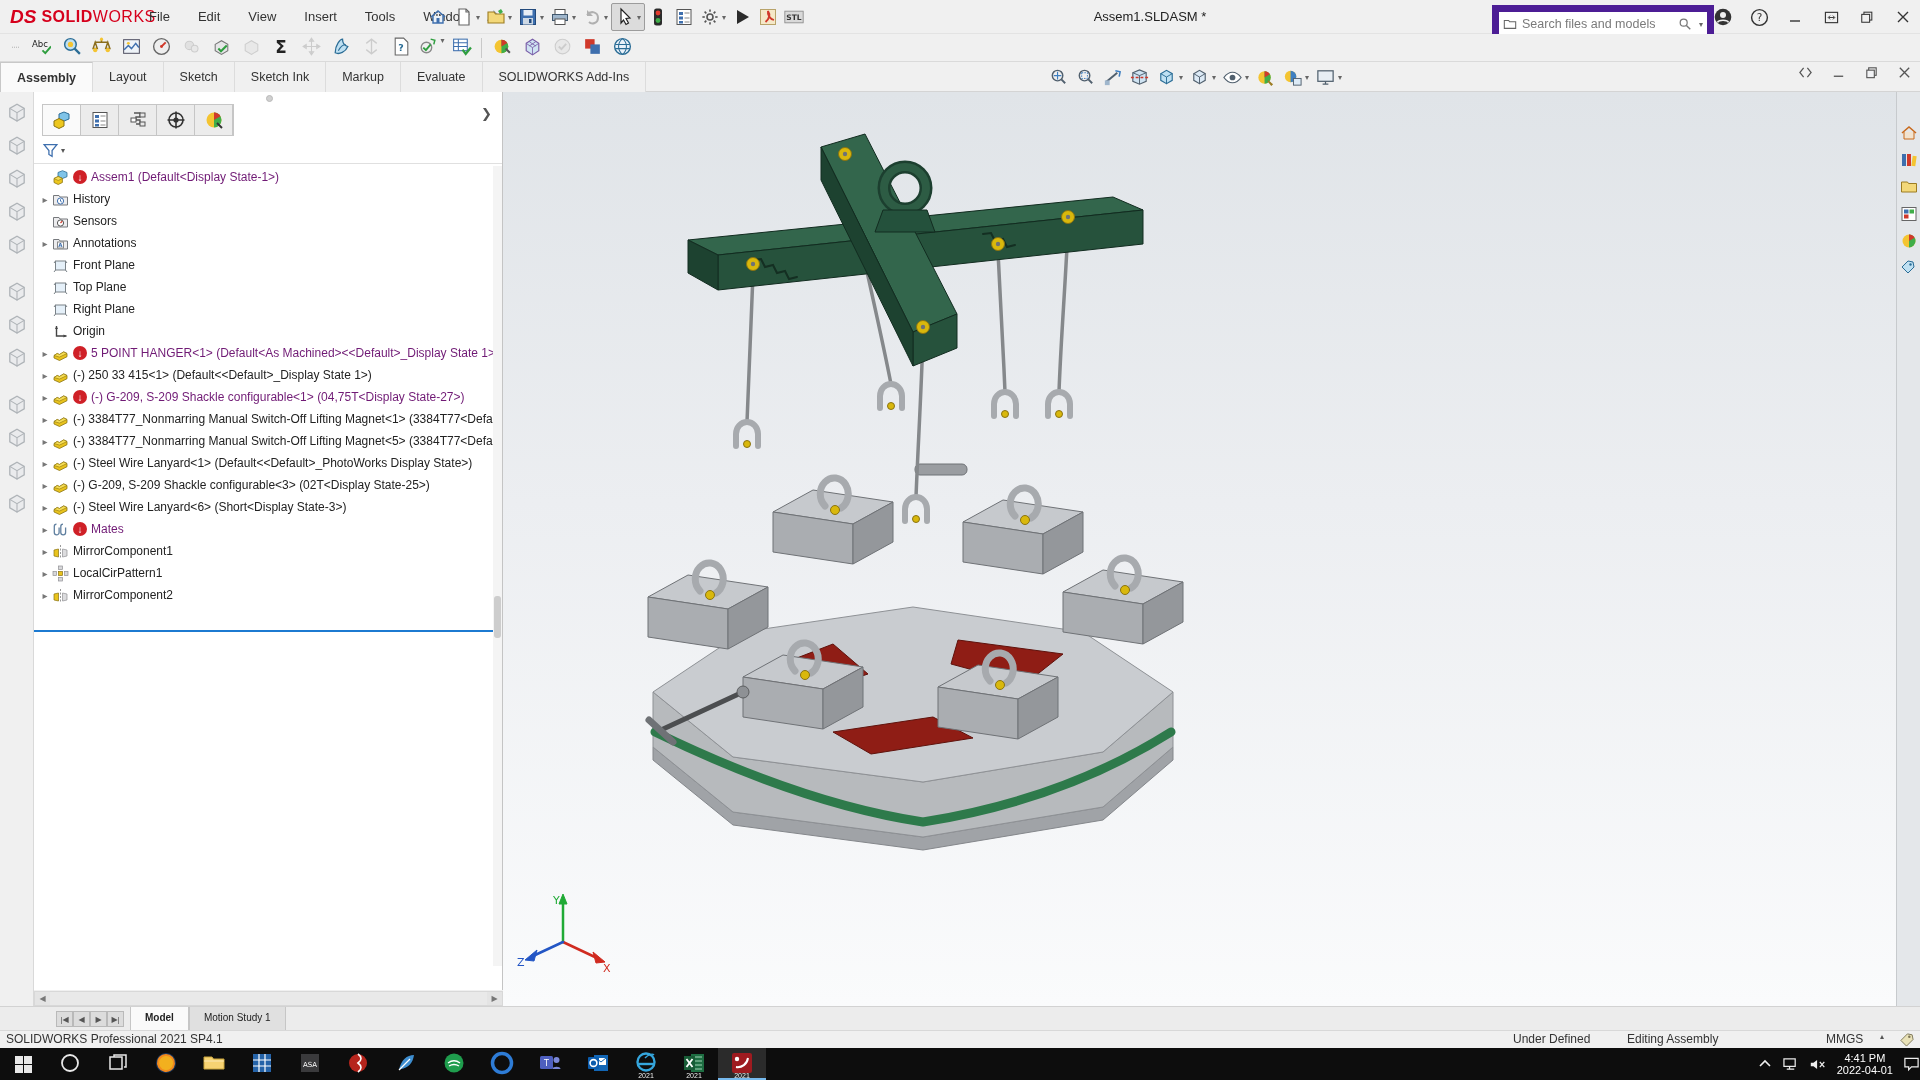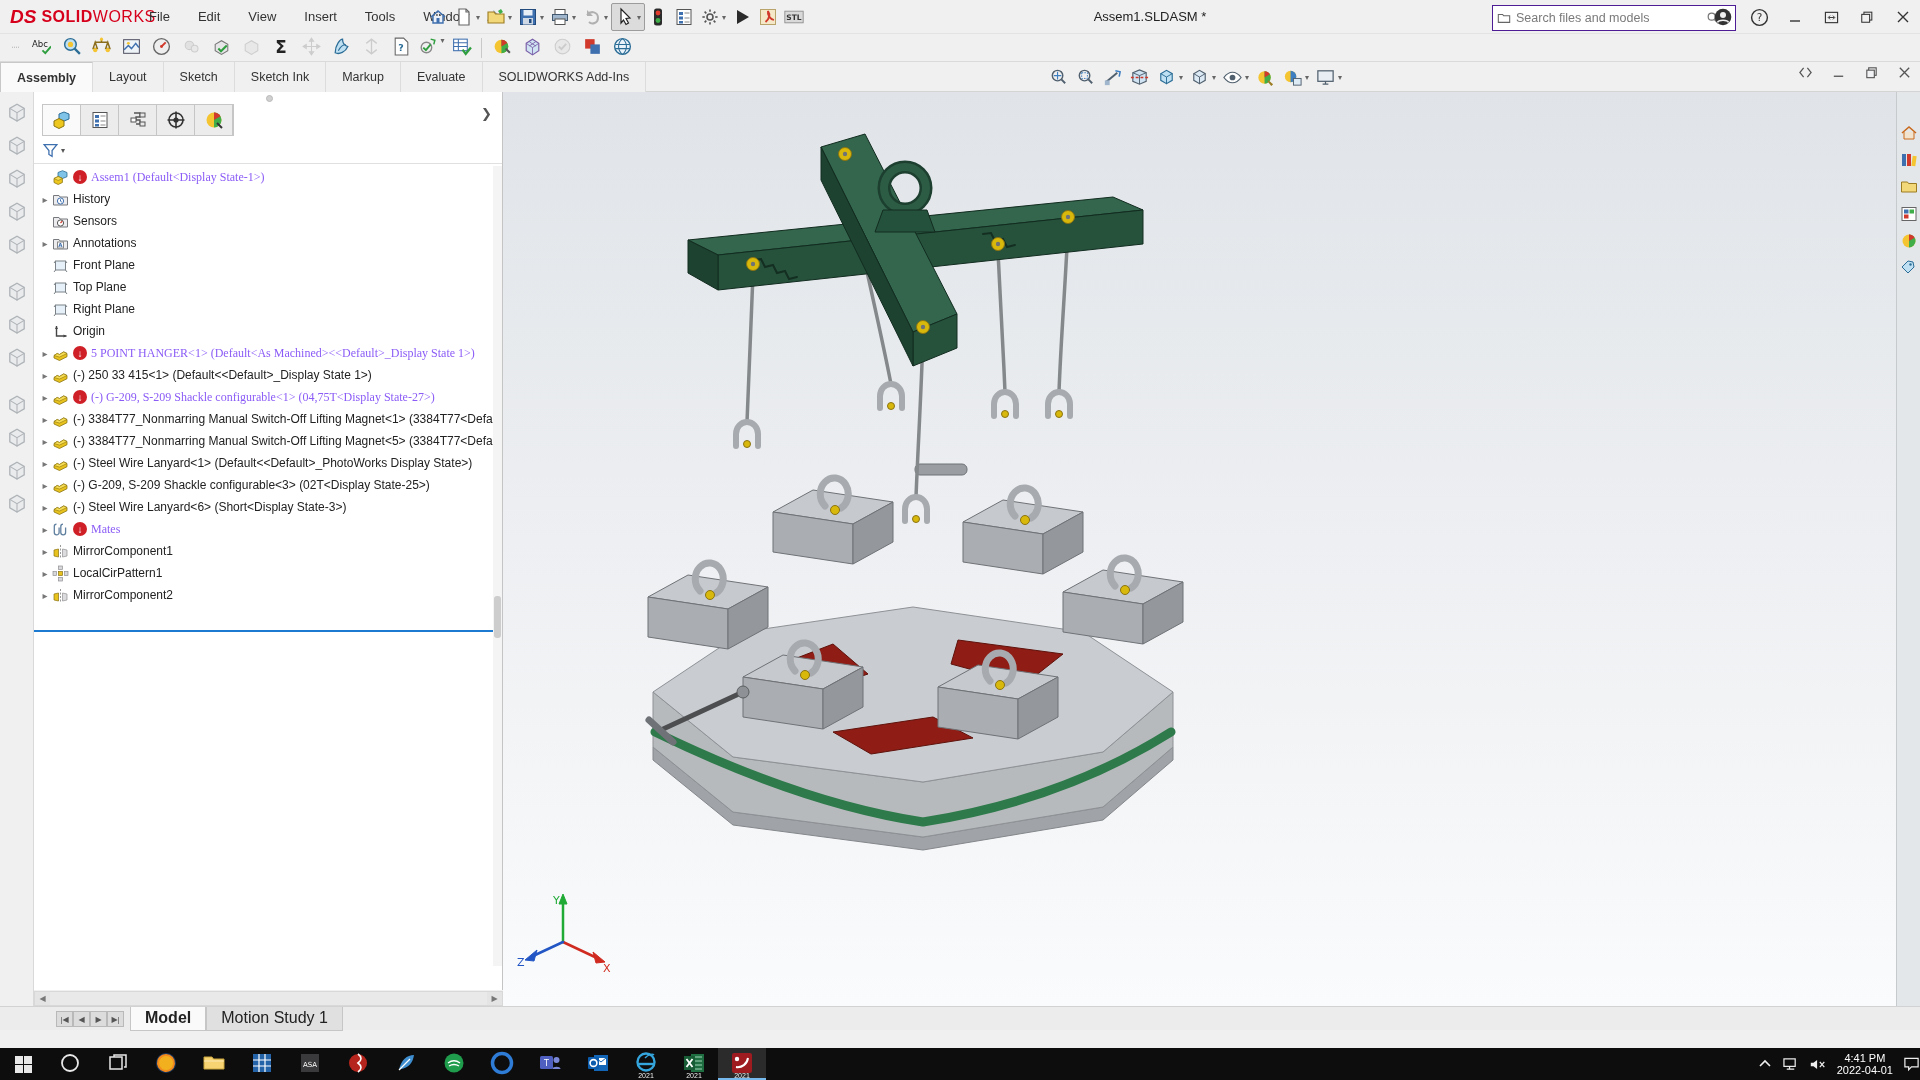--- a/index.html
+++ b/index.html
@@ -17,22 +17,22 @@
   #menubar { position:absolute; left:135px; top:0; height:34px; display:flex; align-items:center; }
   .menu-item { padding:0 14px; height:34px; line-height:34px; font-size:13px; color:#333; cursor:default; }
   #pin { margin-left:2px; }
   #main-toolbar { position:absolute; left:425px; top:0; height:34px; display:flex; align-items:center; }
   .tb-btn { display:flex; align-items:center; height:28px; padding:0 3px; border-radius:2px; }
   .tb-btn svg, .tb-btn .ch { width:20px; height:20px; display:block; }
   .tb-dd { font-size:8px; color:#666; margin-left:2px; }
   .tb-sel { background:#dcdcdc; border:1px solid #9c9c9c; }
   #doc-title { position:absolute; left:1020px; top:0; width:260px; height:34px; line-height:34px;
     text-align:center; font-size:13px; color:#222; }
-  #win-search { position:absolute; left:1492px; top:5px; width:244px; height:24px; background:#fff;
-    border:1px solid #4c1d95; display:flex; align-items:center; padding:12px 4px; gap:5px; }
+  #win-search { position:absolute; left:1492px; top:5px; width:222px; height:24px; background:#fff;
+    border:7px solid #4c1d95; display:flex; align-items:center; padding:12px 4px; gap:5px; }
   #win-search .ph { color:#7a7a7a; font-size:12.5px; flex:1; }
   #title-right { position:absolute; right:6px; top:0; height:34px; display:flex; align-items:center; gap:14px; }
   .tr-ic { width:22px; height:22px; display:flex; align-items:center; justify-content:center; color:#333; }
 
   
   #toolbar2 { position:absolute; left:0; top:34px; width:1920px; height:28px; background:#f0f0f0;
     border-bottom:1px solid #dadada; display:flex; align-items:center; padding-left:10px; }
   #toolbar2 .grip { color:#b5b5b5; font-size:9px; letter-spacing:1px; margin-right:6px; writing-mode:vertical-lr; }
   .t2-btn { width:30px; height:24px; display:flex; justify-content:center; }
   .t2-sep { width:1px; height:20px; background:#c9c9c9; margin:0 5px; }
@@ -75,21 +75,21 @@
   #filter-row .dd { font-size:8px; color:#555; margin-left:2px; }
 
   #tree { position:absolute; left:0; top:74px; width:460px; height:560px; overflow:hidden; }
   .trow { display:flex; align-items:center; height:22px; white-space:nowrap; padding-left:4px; }
   .trow .arr { width:14px; font-size:10px; color:#777; text-align:center; flex:0 0 14px; }
   .trow .tic { width:17px; height:17px; flex:0 0 17px; margin-right:4px; }
   .trow .tic svg { width:17px; height:17px; display:block; }
   .badge { width:14px; height:14px; border-radius:50%; background:#cf2027; color:#fff; font-size:10px;
     font-weight:bold; display:inline-flex; align-items:center; justify-content:center; margin-right:4px; flex:0 0 14px; }
   .tlabel { font-size:12px; overflow:hidden; text-overflow:clip; }
-  .tred { color:#8b5cf6;font-family:Liberation Serif, serif; }
+  .tred { color:#701a75; }
   .tgray { color:#8a8a8a; }
   .sel-line { position:absolute; left:0; width:466px; height:0; border-top:2px solid #1c7ad1; }
 
   #panel-vscroll { position:absolute; right:0; top:74px; width:9px; height:800px; background:#f4f4f4; }
   #panel-vscroll .thumb { position:absolute; left:1px; top:430px; width:7px; height:42px; background:#cdcdcd; border-radius:3px; }
 
   
   #viewport { position:absolute; left:503px; top:0; width:1417px; height:914px;
     background:linear-gradient(180deg,#e0e4e8 0%, #eceef1 45%, #fafbfc 100%); }
   #model-svg { position:absolute; left:0; top:0; }
@@ -101,21 +101,21 @@
   #bottomstrip { position:absolute; left:0; top:1006px; width:1920px; height:24px; background:#ececec;
     border-top:1px solid #d2d2d2; }
   #hscroll { position:absolute; left:34px; top:-16px; width:469px; height:15px; background:#f2f2f2;
     border:1px solid #d8d8d8; display:flex; }
   #hscroll .ar { width:15px; height:13px; background:#e4e4e4; color:#777; font-size:8px; text-align:center; line-height:13px; }
   #hscroll .tr2 { flex:1; background:#e9e9e9; }
   #media-btns { position:absolute; left:56px; top:4px; display:flex; }
   .mb { width:17px; height:16px; background:#dcdcdc; border:1px solid #b9b9b9; font-size:8px; color:#555;
     display:flex; align-items:center; justify-content:center; }
   #doc-tabs { position:absolute; left:130px; top:0; display:flex; height:24px; }
-  .dtab { padding:0 14px; height:24px; line-height:22px; font-size:16px; background:#e0e0e0;
+  .dtab { padding:0 14px; height:24px; line-height:22px; font-size:10px; background:#e0e0e0;
     border:1px solid #c6c6c6; border-top:none; }
   .dtab.active { background:#fafafa; font-weight:bold; }
 
   #statusbar { position:absolute; left:0; top:1030px; width:1920px; height:18px; background:#f0f0f0;
     border-top:1px solid #d8d8d8; font-size:12px; color:#333; }
   #statusbar .sleft { position:absolute; left:6px; top:1px; }
   #statusbar .s1 { position:absolute; left:1513px; top:1px; }
   #statusbar .s2 { position:absolute; left:1627px; top:1px; }
   #statusbar .s3 { position:absolute; left:1826px; top:1px; }
   #statusbar .s3c { position:absolute; left:1880px; top:1px; font-size:8px; color:#555; }
@@ -1022,20 +1022,31 @@
       <div class="mb">◀</div>
       <div class="mb">▶</div>
       <div class="mb">▶|</div>
     </div>
     <div id="doc-tabs">
         <div class="dtab active">Model</div>
         <div class="dtab">Motion Study 1</div>
       </div>
   </div>
 
+  <div id="statusbar">
+    <span class="sleft">SOLIDWORKS Professional 2021 SP4.1</span>
+    <span class="s1">Under Defined</span>
+    <span class="s2">Editing Assembly</span>
+    <span class="s3">MMGS</span>
+    <span class="s3c">▴</span>
+    <span class="stag"><svg width="15" height="15" viewBox="0 0 16 16">
+          <path d="M2 9l7-7 5 1 1 5-7 7z" fill="#e9e2b8" stroke="#7b7455"></path>
+          <circle cx="11" cy="5" r="1.3" fill="#7b7455"></circle>
+        </svg></span>
+  </div>
 
   <div id="taskbar">
     <div id="start">
       <svg width="17" height="17" viewBox="0 0 17 17">
         <rect x="0" y="0" width="8" height="8" fill="#e8e8e8"></rect>
           <rect x="9" y="0" width="8" height="8" fill="#e8e8e8"></rect>
         <rect x="0" y="9" width="8" height="8" fill="#e8e8e8"></rect>
           <rect x="9" y="9" width="8" height="8" fill="#e8e8e8"></rect>
       </svg>
     </div>

